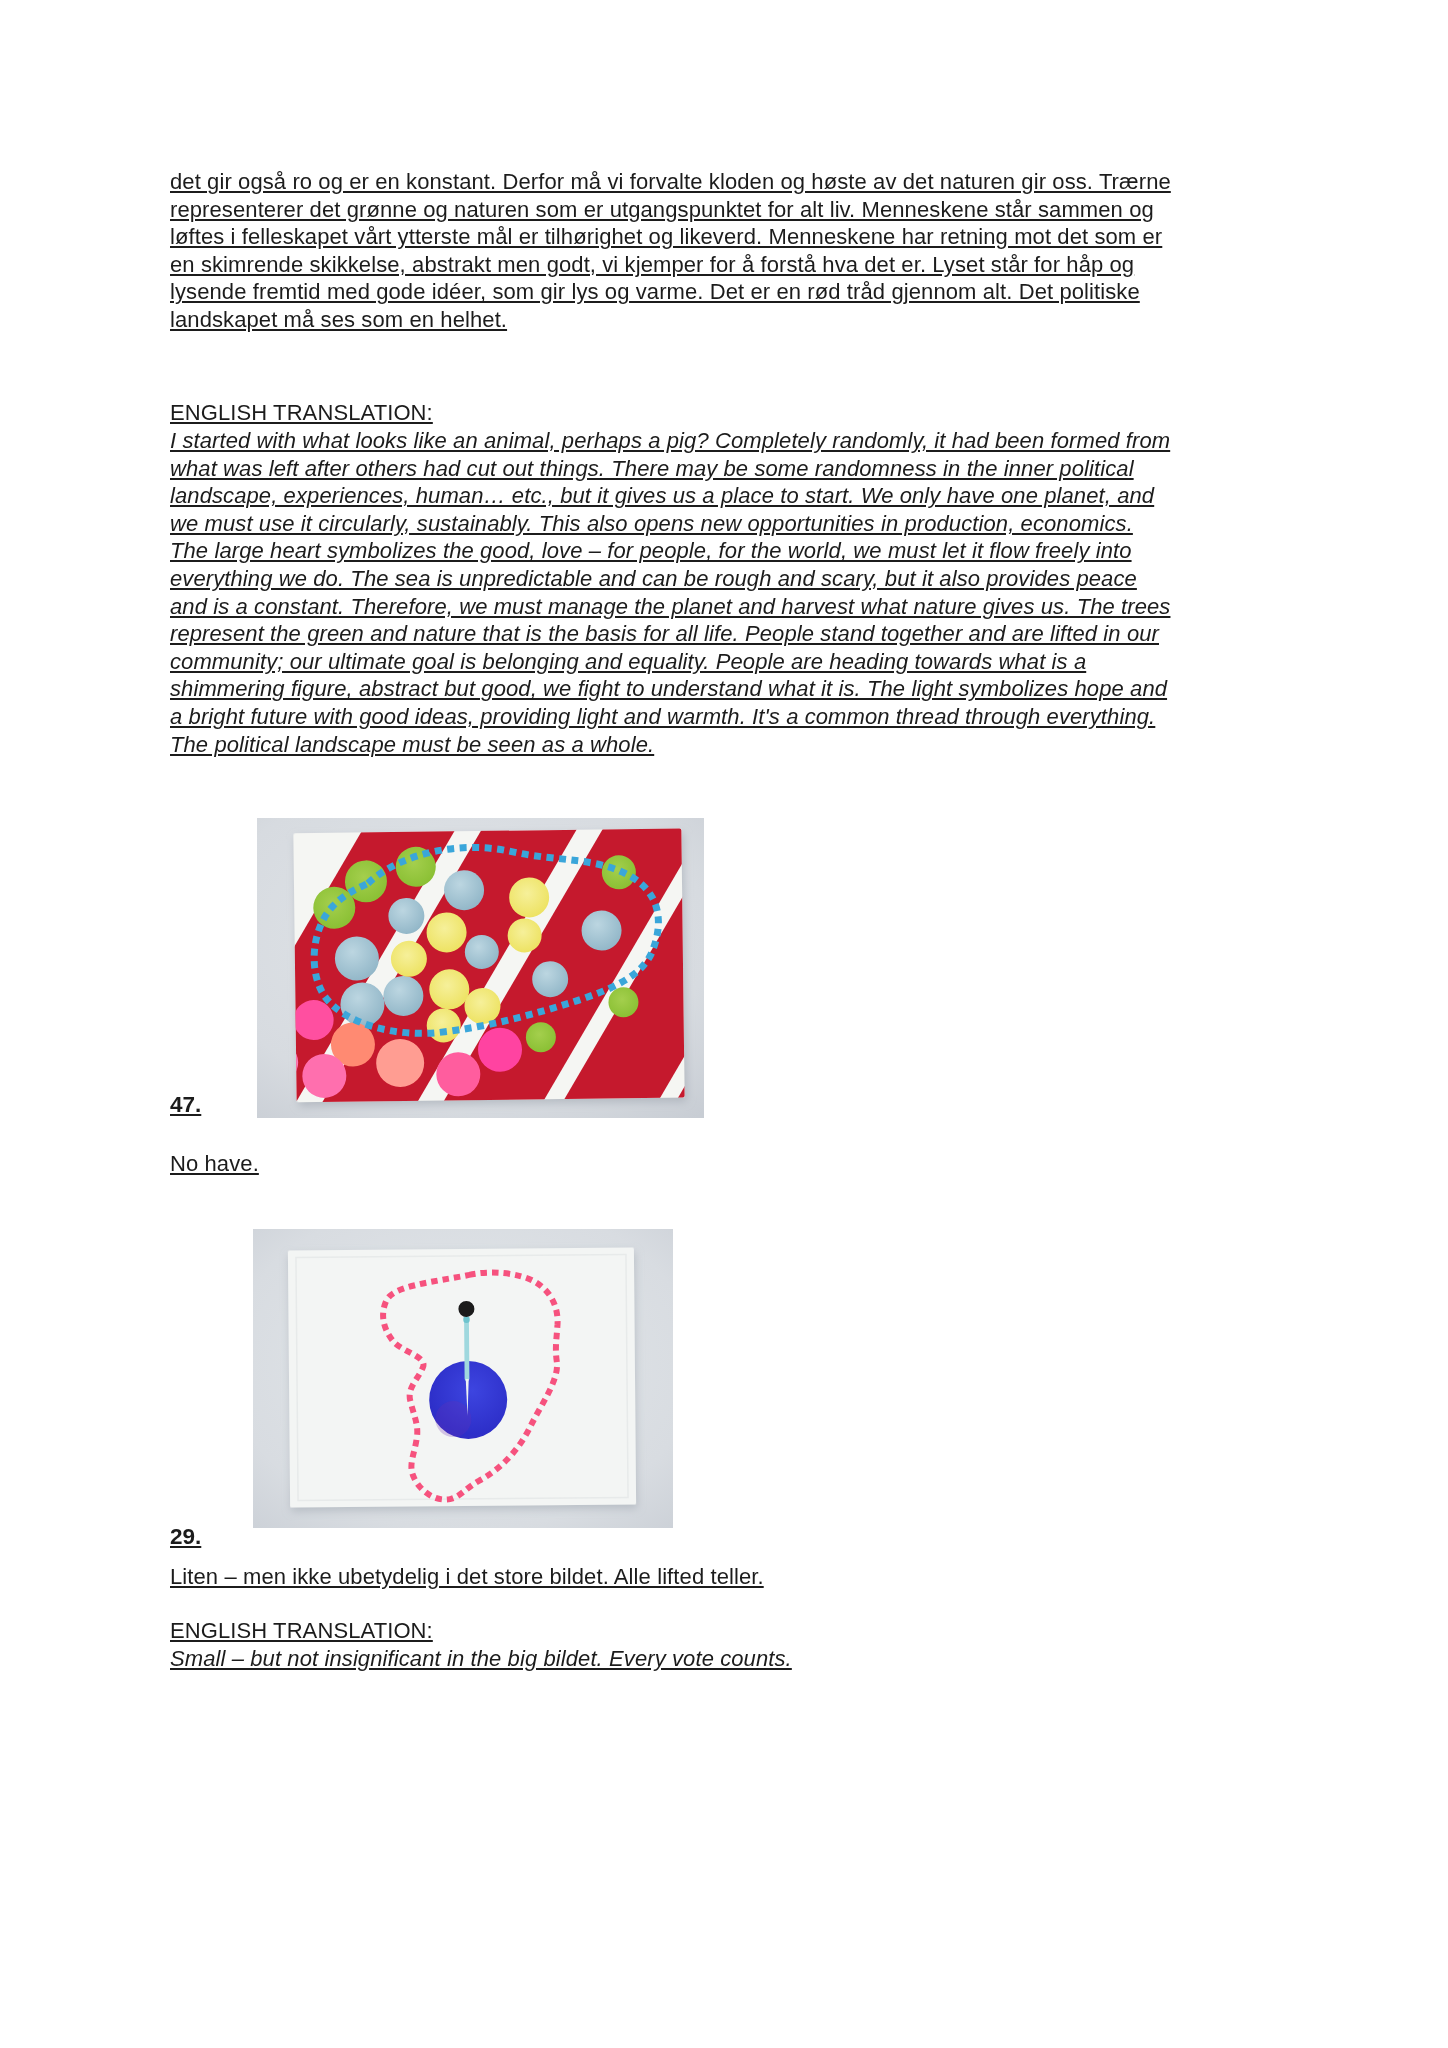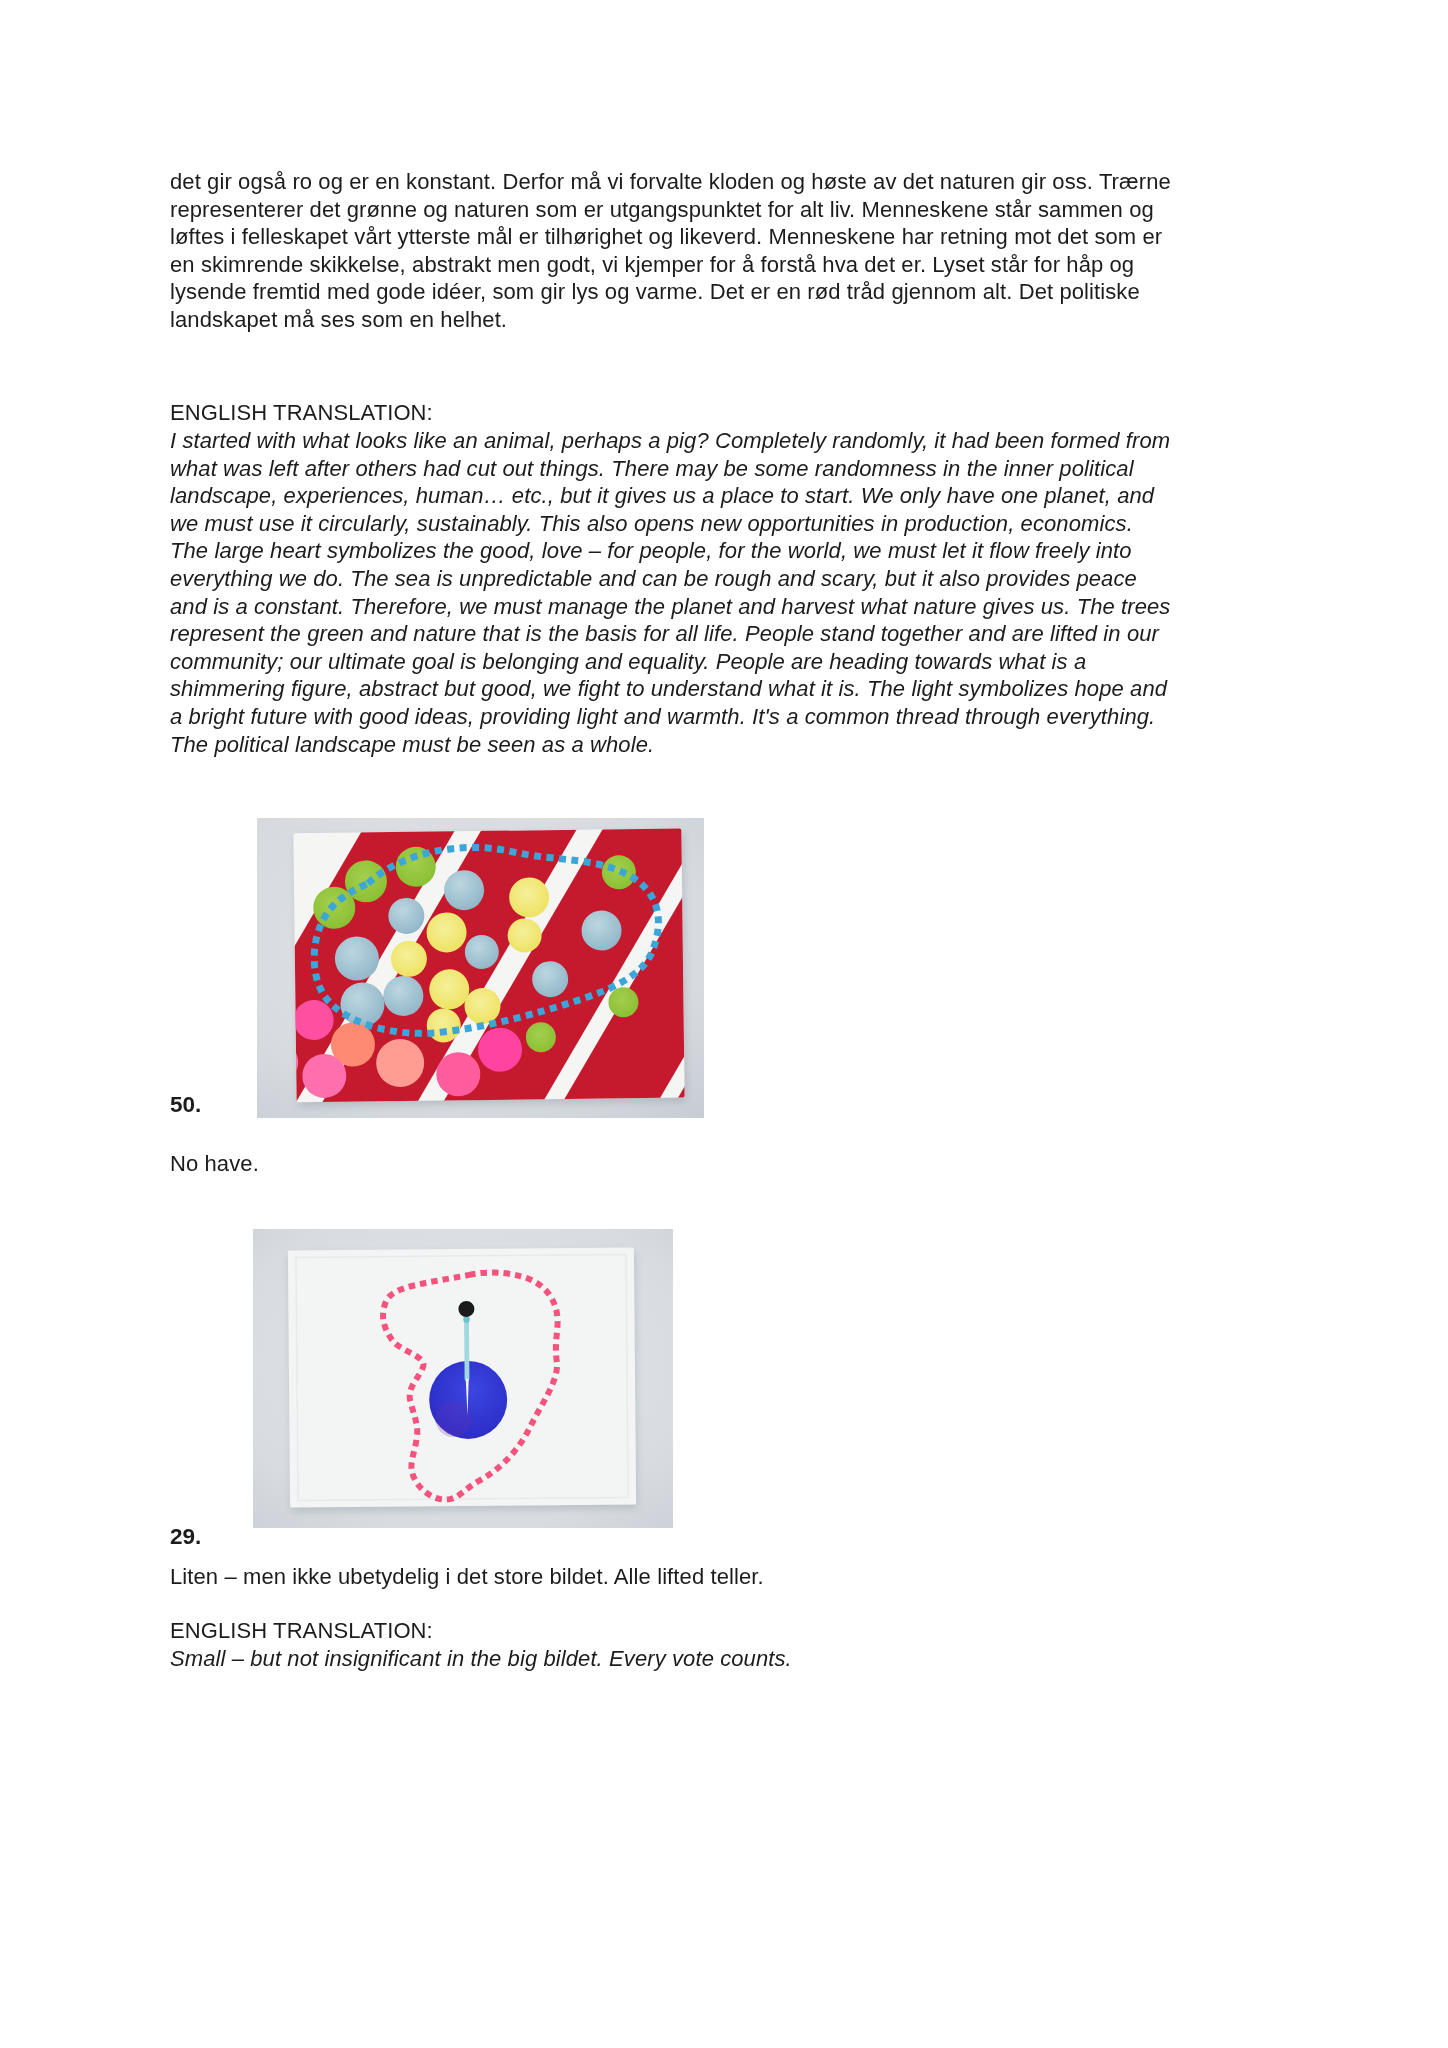--- a/index.html
+++ b/index.html
@@ -1,21 +1,21 @@
 <!DOCTYPE html>
 <html><head>
 <meta charset="utf-8">
 <style>
   html,body{margin:0;padding:0;}
   body{
     width:1448px;height:2048px;background:#ffffff;position:relative;
     font-family:"Liberation Sans", sans-serif;color:#1c1c1c;
     -webkit-font-smoothing:antialiased;
   }
-  .abs{position:absolute;left:170px;}
+  .abs{position:absolute;left:170px;text-decoration:underline;}
   .body-text{font-size:22px;line-height:27.6px;white-space:pre;letter-spacing:0.1px;}
   .italic{font-style:italic;}
   .num-label{font-weight:bold;font-size:22.5px;}
   figure{margin:0;padding:0;position:absolute;}
   svg{display:block;}
 </style>
 </head>
 <body>
 
 <div class="abs body-text" style="top:168px;">det gir også ro og er en konstant. Derfor må vi forvalte kloden og høste av det naturen gir oss. Trærne
@@ -126,21 +126,21 @@
 
         <path d="M 112,64 C 145,34 205,22 256,34 C 302,45 342,40 376,61
                  C 402,77 408,104 396,134 C 386,161 351,174 316,185
                  C 276,197 231,209 181,214 C 136,218 86,204 67,176
                  C 51,151 55,108 77,86 C 88,75 99,70 112,64 Z" fill="none" stroke="#3aa6da" stroke-width="7" stroke-dasharray="7 5.5" stroke-linecap="butt"></path>
       </g>
     </g>
   </svg>
 </figure>
 
-<div class="abs num-label" style="top:1092px;">50.</div>
+<div class="abs num-label" style="top:1092px;">47.</div>
 
 <div class="abs body-text" style="top:1150px;">No have.</div>
 
 <figure style="left:253px;top:1229px;width:420px;height:299px;" aria-label="Photo of a collage: white paper with a pink checkered outline around a blue circle topped by a black-headed pin">
   <svg width="420" height="299" viewBox="0 0 420 299">
     <defs>
       <radialGradient id="bg2" cx="50%" cy="45%" r="80%">
         <stop offset="0%" stop-color="#e3e7ea"></stop>
         <stop offset="70%" stop-color="#d8dce1"></stop>
         <stop offset="100%" stop-color="#c9ced5"></stop>

